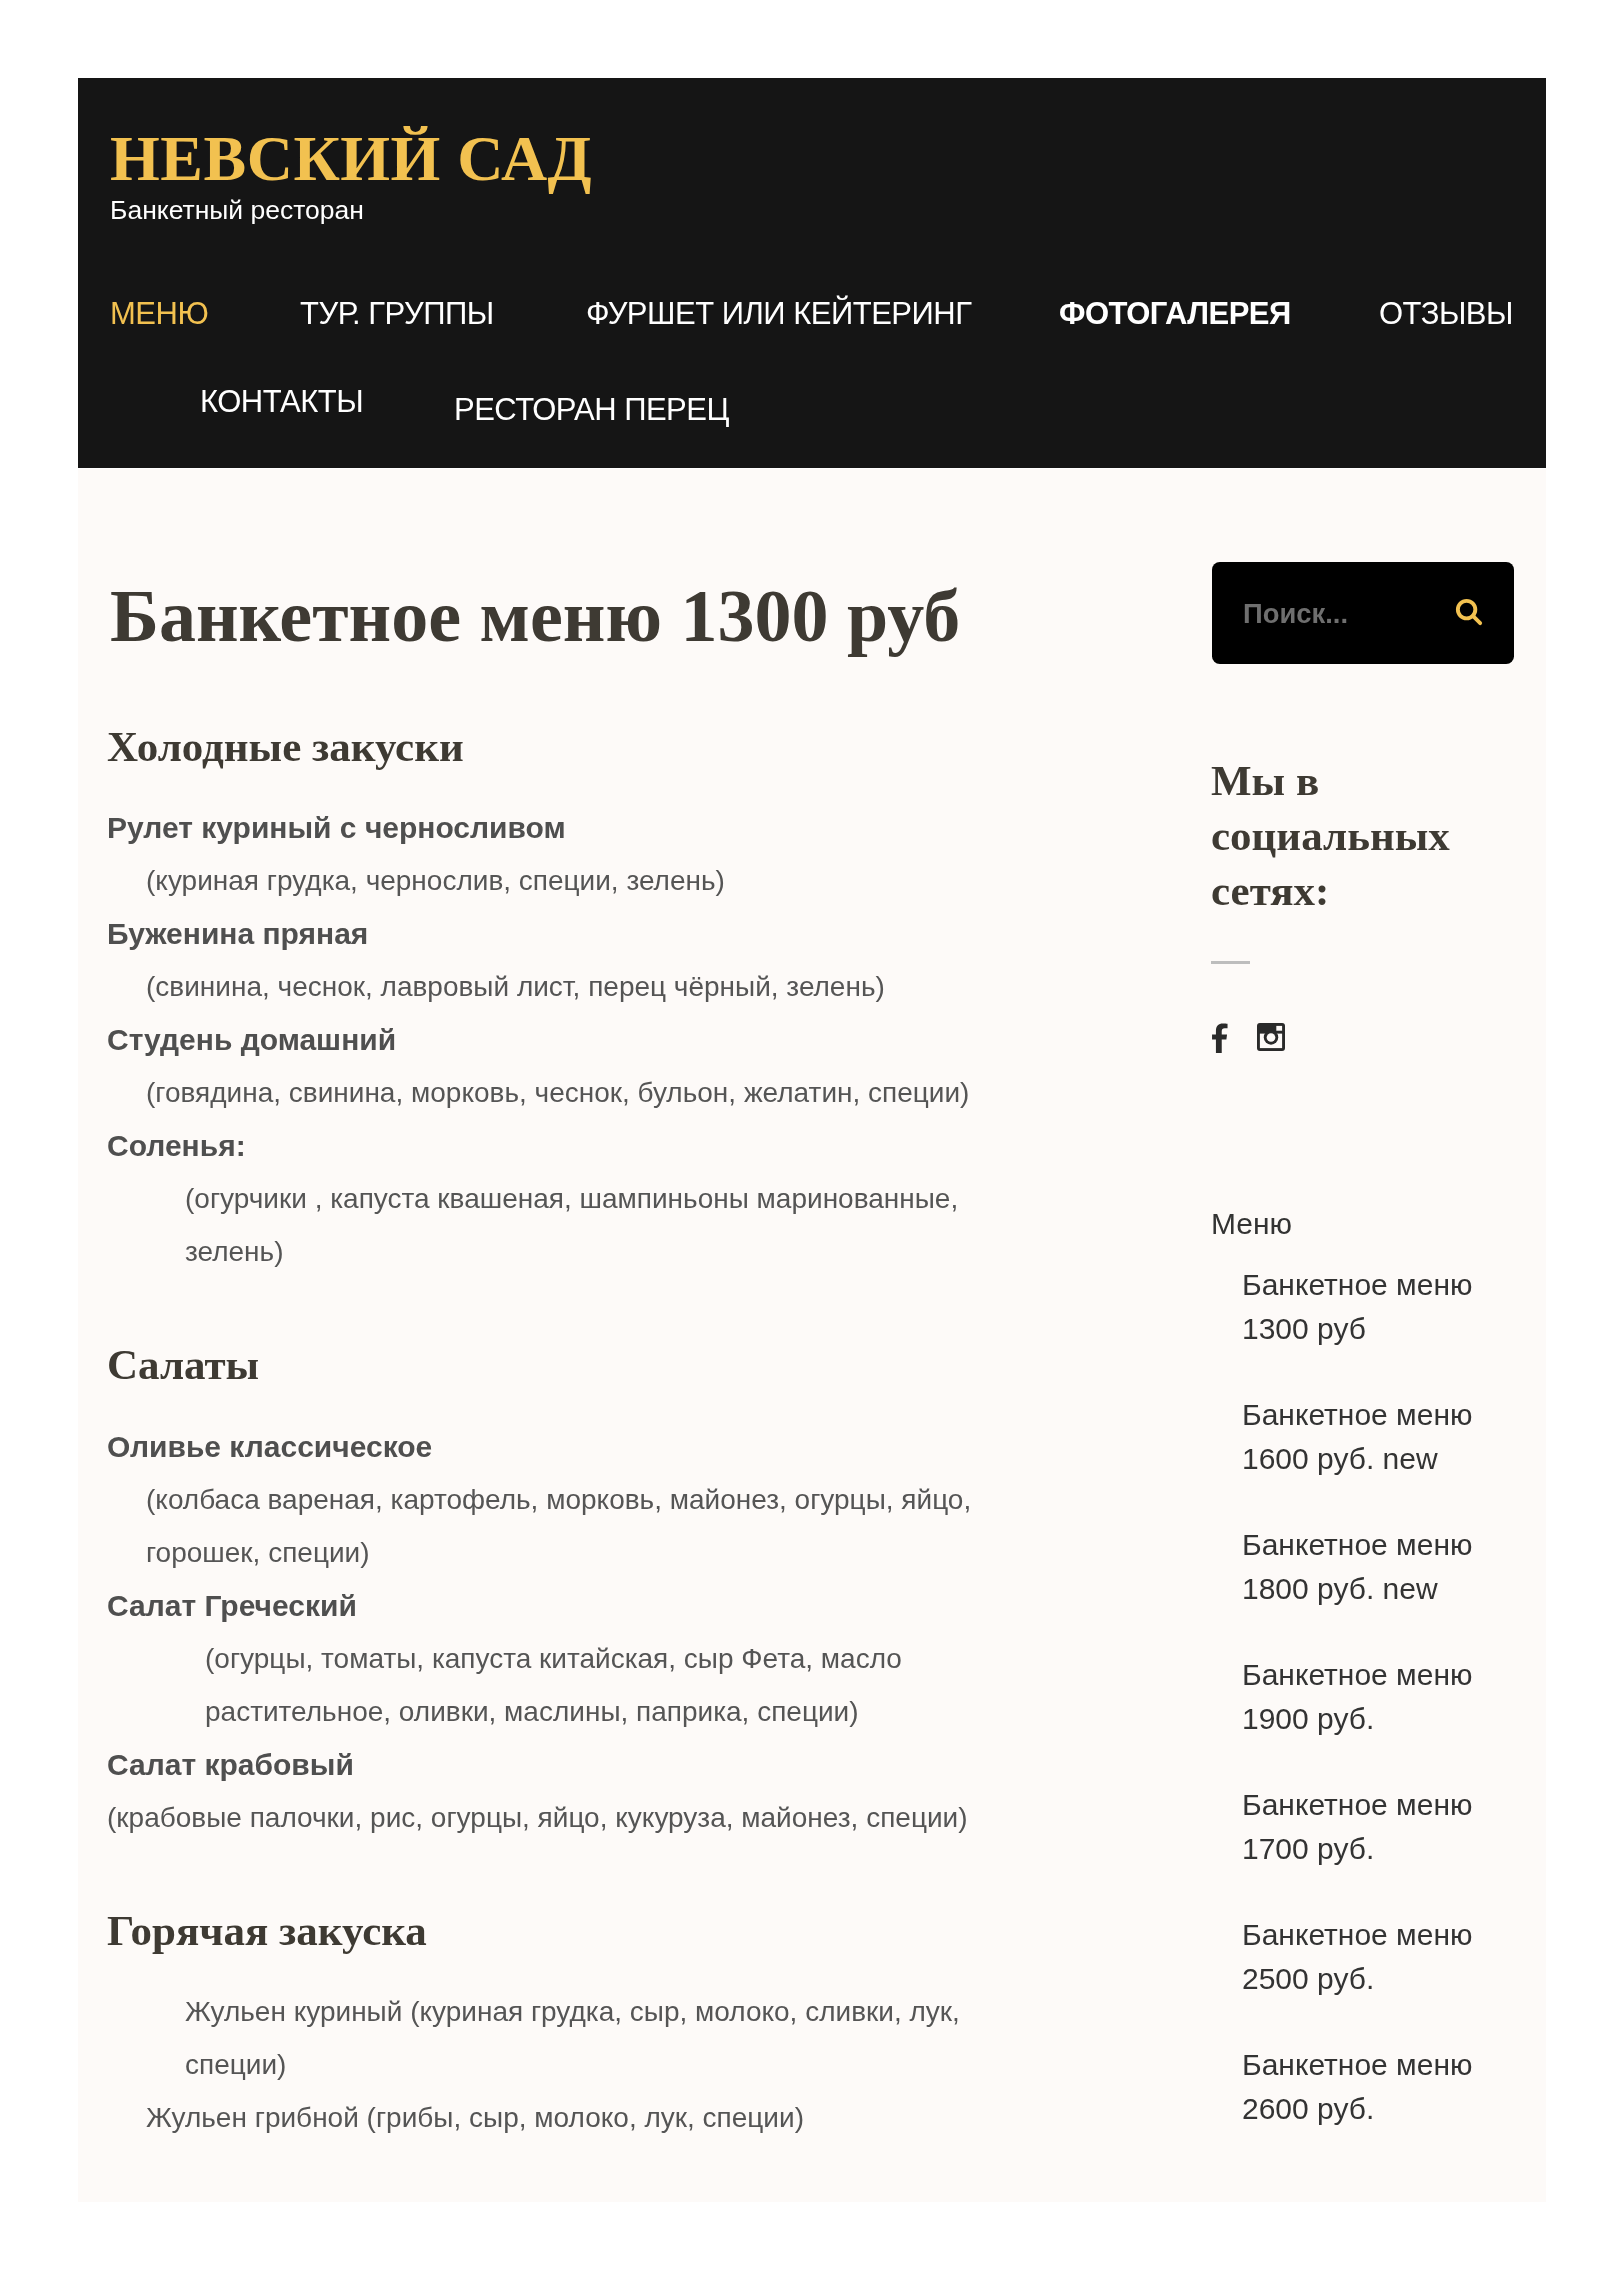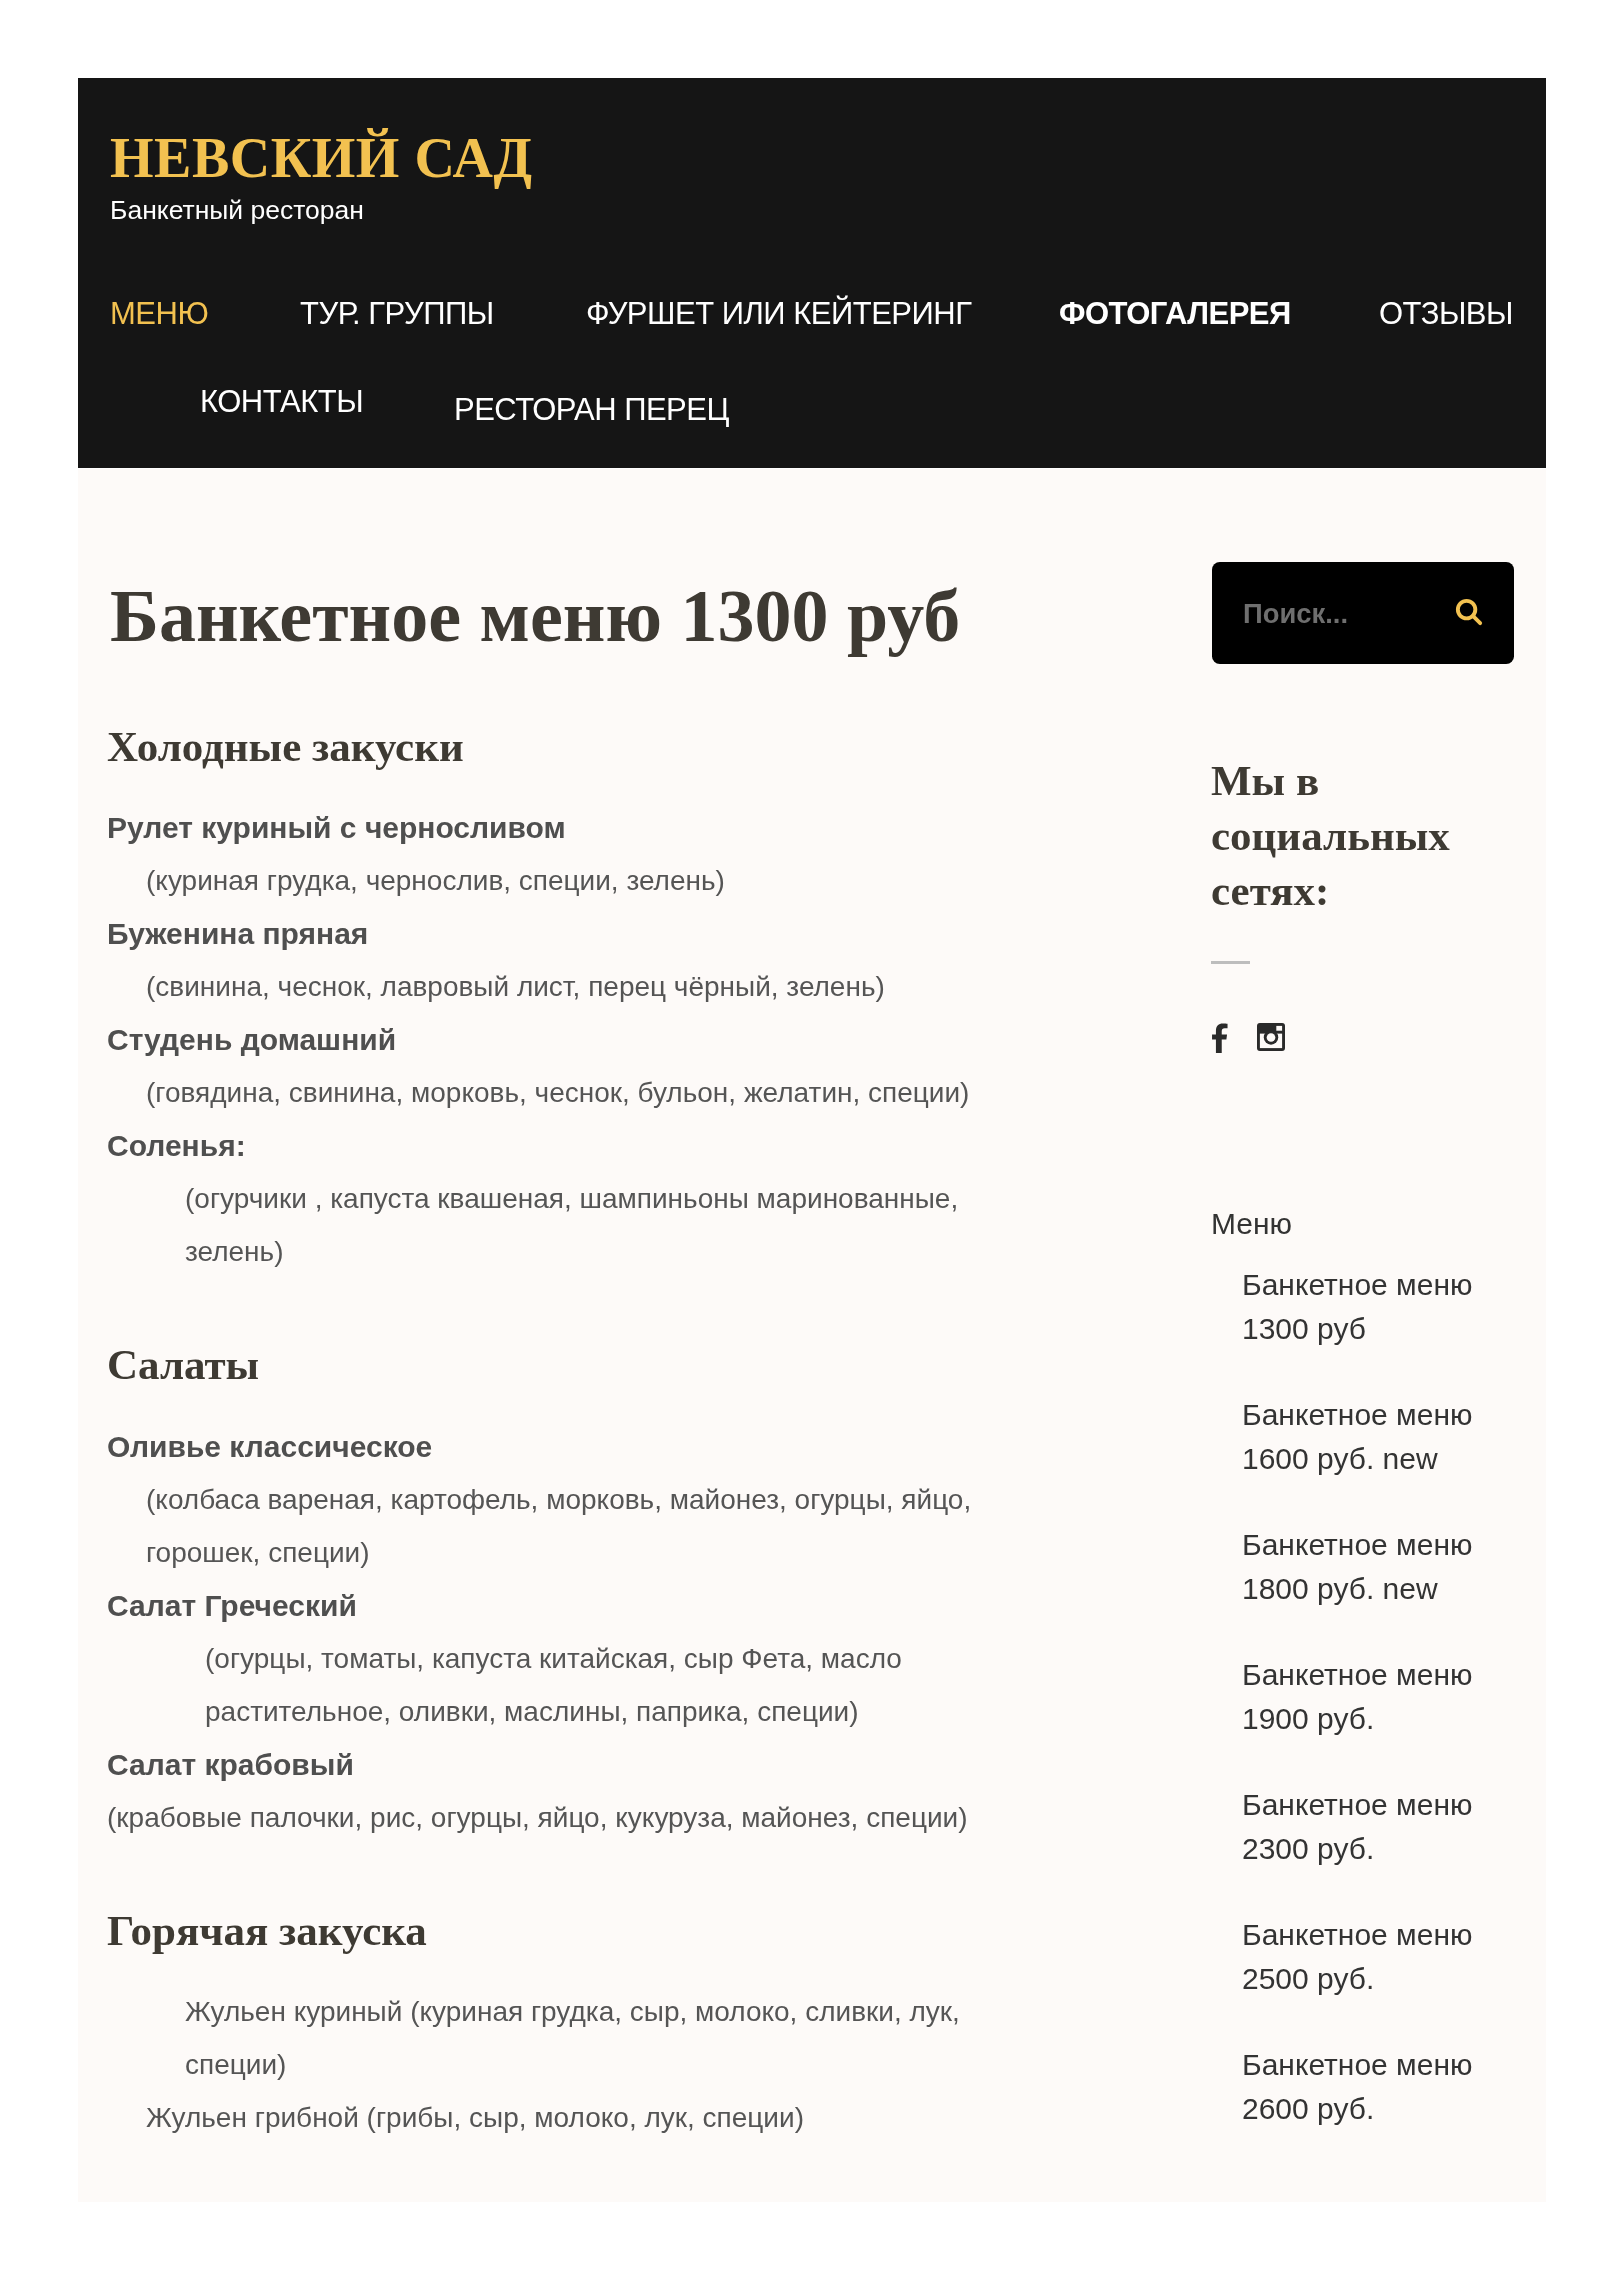--- a/index.html
+++ b/index.html
@@ -6,21 +6,21 @@
   body {
     width: 1622px; height: 2293px; background: #ffffff; position: relative; overflow: hidden;
     font-family: "Liberation Sans", sans-serif;
   }
   .header {
     position: absolute; left: 78px; top: 78px; width: 1468px; height: 390px;
     background: #151515;
   }
   .site-title {
     position: absolute; left: 32px; top: 49px; margin: 0;
-    font-family: "Liberation Serif", serif; font-weight: bold; font-size: 56px; line-height: 63px;
+    font-family: "Liberation Serif", serif; font-weight: bold; font-size: 64px; line-height: 63px;
     color: #f2c150; letter-spacing: 0.5px;
   }
   .site-tagline {
     position: absolute; left: 32px; top: 116px;
     font-size: 26.5px; line-height: 33px; color: #ffffff;
   }
   .nav { position: absolute; left: 0; top: 0; width: 100%; }
   .nav a {
     position: absolute; font-size: 31px; line-height: 39px; color: #ffffff;
     text-decoration: none; white-space: nowrap; letter-spacing: -0.5px;
@@ -147,19 +147,19 @@
         </svg>
       </span>
     </div>
 
     <div class="menu-widget-label">Меню</div>
     <ul class="menu-list">
       <li><a href="#">Банкетное меню 1300 руб</a></li>
       <li><a href="#">Банкетное меню 1600 руб. new</a></li>
       <li><a href="#">Банкетное меню 1800 руб. new</a></li>
       <li><a href="#">Банкетное меню 1900 руб.</a></li>
-      <li><a href="#">Банкетное меню 2300 руб.</a></li>
+      <li><a href="#">Банкетное меню 1700 руб.</a></li>
       <li><a href="#">Банкетное меню 2500 руб.</a></li>
       <li><a href="#">Банкетное меню 2600 руб.</a></li>
     </ul>
   </aside>
 </main>
 
 
 </body></html>

